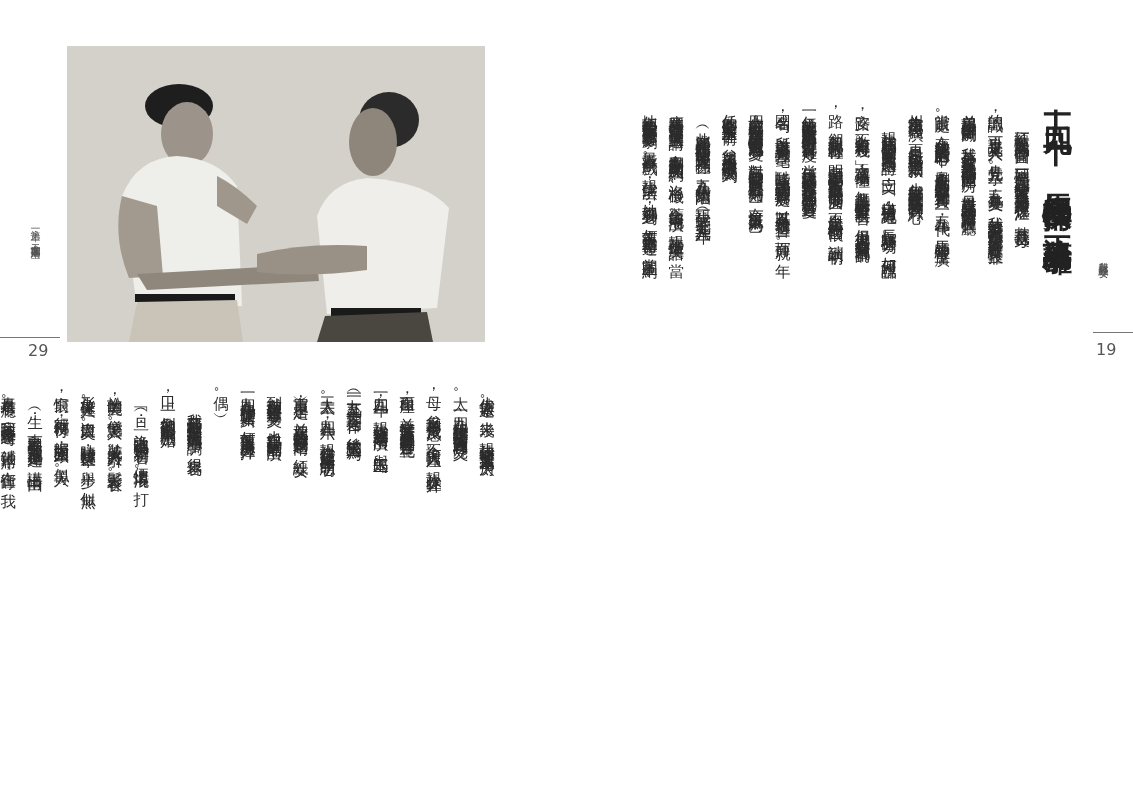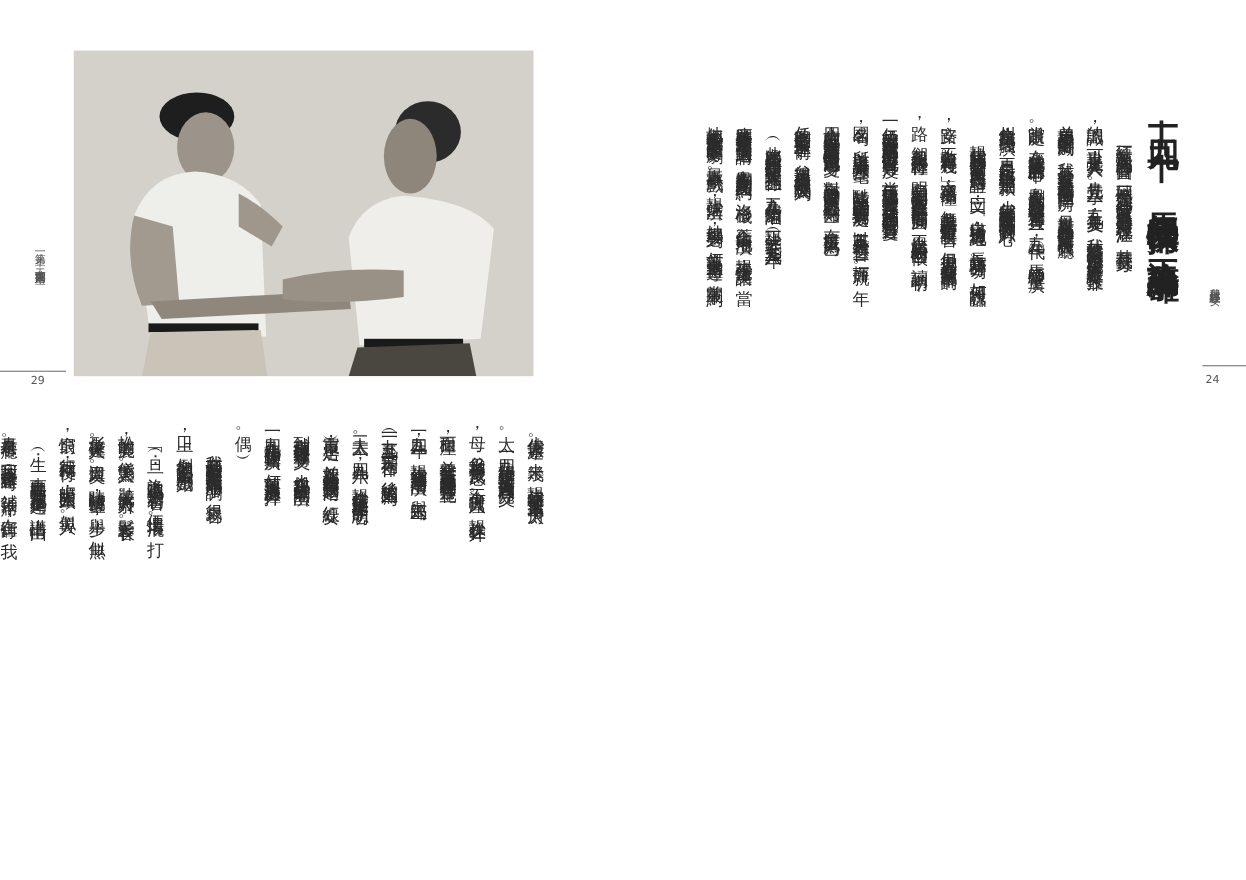--- a/index.html
+++ b/index.html
@@ -14,21 +14,21 @@
 
   
   .runner {
     position: absolute; writing-mode: vertical-rl;
     font-family: "DejaVu Sans", "Liberation Sans", sans-serif;
     font-size: 10px; color: #555; letter-spacing: 1px; line-height: 12px;
   }
   .folio-rule { position: absolute; height: 1px; background: #777; }
   .folio {
     position: absolute; font-family: "DejaVu Sans", "Liberation Sans", sans-serif;
-    font-size: 10px; color: #555;
+    font-size: 16px; color: #555;
   }
 
   
   .photo {
     position: absolute; left: 67px; top: 46px; width: 418px; height: 296px;
     background: #d9d6cf; overflow: hidden;
   }
   .photo svg { display: block; width: 100%; height: 100%; }
   .caption {
     position: absolute; left: 67px; top: 347px; width: 430px;
@@ -101,21 +101,21 @@
     <div>窮恨，行就兩便行，媚眼望人回頭，似尋人。</div>
     <div>　（生：南島春光）不知混沌還是夠運？講出情由</div>
     <div>真是有癮了。我阿爹未發達時，鋪張席／在街罉，我</div>
   </div>
 </div>
 
 <div class="page page-right"></div>
 
 <div class="runner" style="left:1097px; top:254px;">我與母親紅線女</div>
 <div class="folio-rule" style="left:1093px; top:332px; width:40px;"></div>
-<div class="folio" style="left:1096px; top:340px;">24</div>
+<div class="folio" style="left:1096px; top:340px;">19</div>
 
 <div class="chapter-title">一九四二——馬紅愛國情操　正論薛馬爭雄</div>
 
 <div class="vcol" style="right:98px; top:102px; height:620px; white-space:normal; width:430px;">
   <div>　紅線女第一次與馬師曾會面，她回憶是一九四二年師父何芙蓮引見於廣州灣（現在湛江）。其實我父母</div>
   <div>的認識，可說是未見其人，先見其字。一九三九年夏天，我外婆譚銀彩做主帶小女兒鄺健廉（紅線女）投靠</div>
   <div>弟弟靚少佳學粵劇餬口。我舅公全家住在香港九龍城衙前圍道的洋房，母親看見馬師曾手書愛國詩篇在大廳</div>
   <div>當眼處。在小戲迷鄺健廉的心目中，粵劇大哥馬師曾的字號早就如雷貫耳。一九三〇年代，馬師曾經常上廣</div>
   <div>州為抗日軍民義演，更是向抗日前線將士定期捐款，少年鄺健廉耳聞目睹馬大哥的俠骨丹心。</div>
   <div>　靚少佳和馬師曾喜愛的南宋人無名氏題壁詩，文曰：「白塔橋邊賣地經，長亭短驛甚分明。如何只說臨</div>

